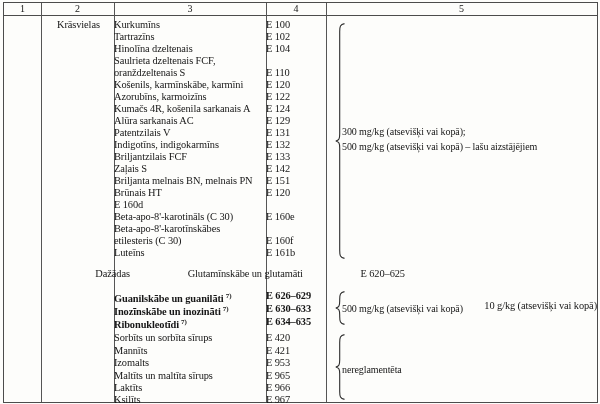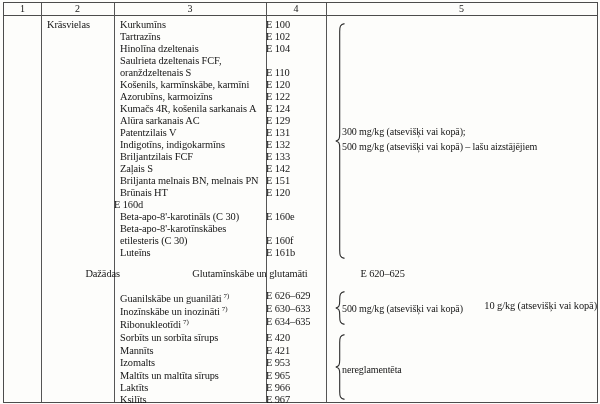--- a/index.html
+++ b/index.html
@@ -26,30 +26,30 @@
   .th.h1{width:37px;}
   .th.h2{width:73px;}
   .th.h3{width:152px;}
   .th.h4{width:60px;}
   .th.h5{flex:1;}
   .tbody{position:relative;padding-top:3px;}
   .block{position:relative;}
   .row{display:flex;font-size:10.4px;letter-spacing:-0.1px;}
   .c{white-space:nowrap;box-sizing:border-box;}
   .c1{width:37px;}
-  .c2{width:73px;padding-left:6px;}
-  .c3{width:152px;padding-left:6px;}
+  .c2{width:73px;padding-left:16px;}
+  .c3{width:152px;}
   .c4{width:60px;text-align:left;}
   .c5{flex:1;padding-left:29px;margin-top:32px;}
   sup{font-size:7px;letter-spacing:0;}
   .block-colorants .row{height:12.0px;line-height:12.0px;}
   .block-glutamates{margin-top:8px;}
   .block-glutamates .row{height:13px;line-height:13px;gap:44px;}
   .block-nucleotides{margin-top:10px;}
-  .block-nucleotides .row{height:12.8px;line-height:12.8px;}
+  .block-nucleotides .row{height:12.8px;line-height:12.8px;font-weight:bold;}
   .block-polyols{margin-top:4px;}
   .block-polyols .row{height:12.4px;line-height:12.4px;font-family:Liberation Serif, serif;}
   .brace{position:absolute;left:331px;width:11px;}
   .block-colorants .brace{top:4px;bottom:0px;}
   .block-nucleotides .brace{top:1px;bottom:3px;}
   .block-polyols .brace{top:2px;bottom:6px;}
   .brace svg{display:block;}
   .limit{
     position:absolute;left:338px;top:50%;transform:translateY(-50%);
     font-size:10px;line-height:14.5px;white-space:nowrap;letter-spacing:-0.1px;

